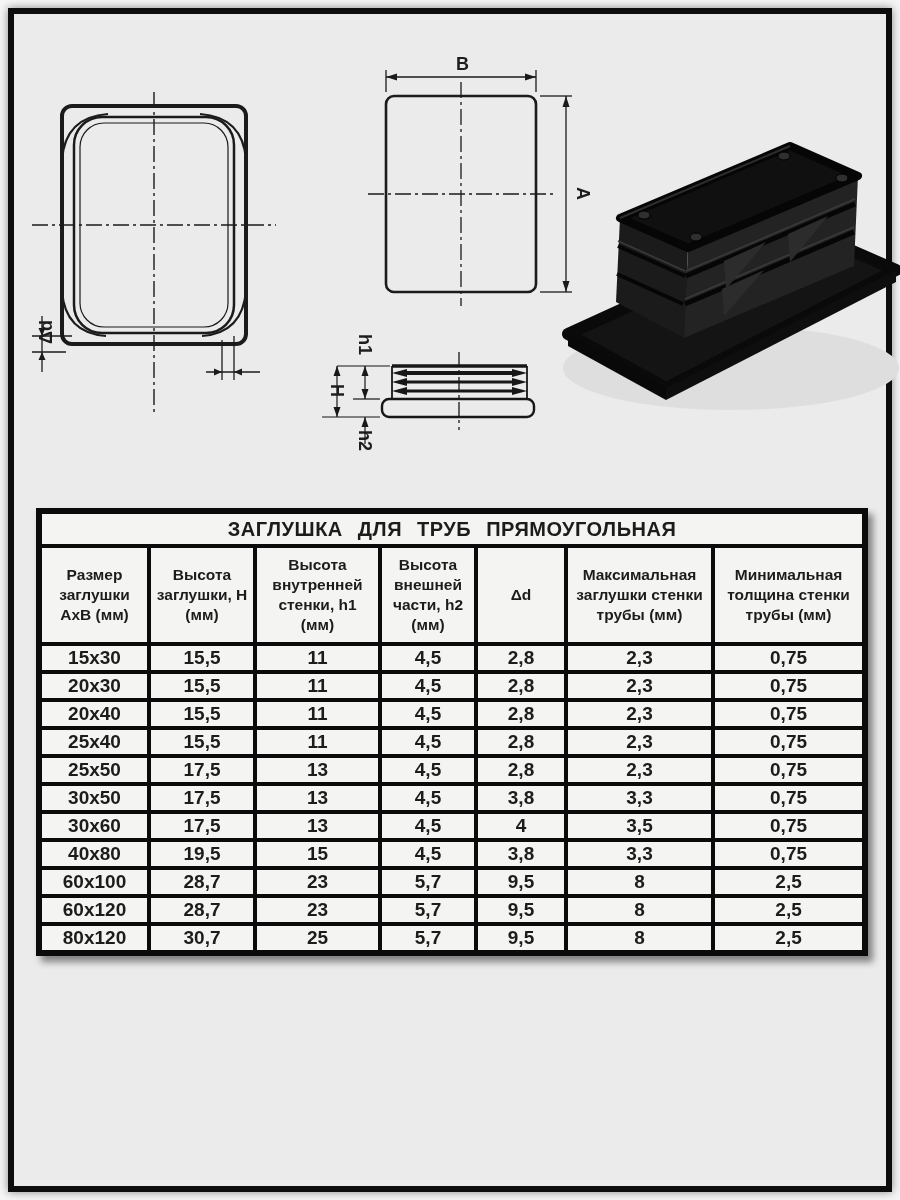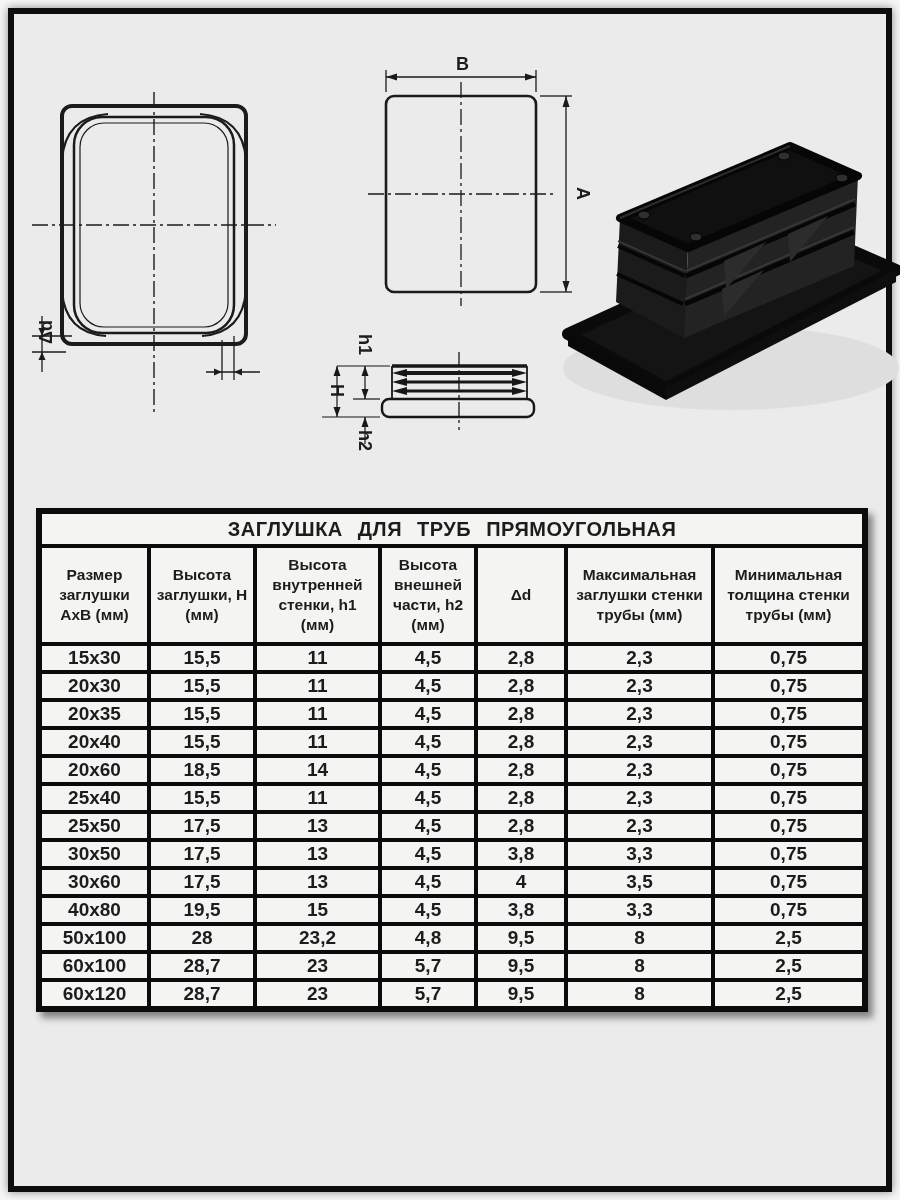--- a/index.html
+++ b/index.html
@@ -223,47 +223,29 @@
         <tr>
           <td>20x30</td>
           <td>15,5</td>
           <td>11</td>
           <td>4,5</td>
           <td>2,8</td>
           <td>2,3</td>
           <td>0,75</td>
         </tr>
         <tr>
-          <td>20x35</td>
-          <td>15,5</td>
-          <td>11</td>
-          <td>4,5</td>
-          <td>2,8</td>
-          <td>2,3</td>
-          <td>0,75</td>
-        </tr>
-        <tr>
           <td>20x40</td>
           <td>15,5</td>
           <td>11</td>
           <td>4,5</td>
           <td>2,8</td>
           <td>2,3</td>
           <td>0,75</td>
         </tr>
         <tr>
-          <td>20x60</td>
-          <td>18,5</td>
-          <td>14</td>
-          <td>4,5</td>
-          <td>2,8</td>
-          <td>2,3</td>
-          <td>0,75</td>
-        </tr>
-        <tr>
           <td>25x40</td>
           <td>15,5</td>
           <td>11</td>
           <td>4,5</td>
           <td>2,8</td>
           <td>2,3</td>
           <td>0,75</td>
         </tr>
         <tr>
           <td>25x50</td>
@@ -293,44 +275,44 @@
           <td>0,75</td>
         </tr>
         <tr>
           <td>40x80</td>
           <td>19,5</td>
           <td>15</td>
           <td>4,5</td>
           <td>3,8</td>
           <td>3,3</td>
           <td>0,75</td>
-        </tr>
-        <tr>
-          <td>50x100</td>
-          <td>28</td>
-          <td>23,2</td>
-          <td>4,8</td>
-          <td>9,5</td>
-          <td>8</td>
-          <td>2,5</td>
         </tr>
         <tr>
           <td>60x100</td>
           <td>28,7</td>
           <td>23</td>
           <td>5,7</td>
           <td>9,5</td>
           <td>8</td>
           <td>2,5</td>
         </tr>
         <tr>
           <td>60x120</td>
           <td>28,7</td>
           <td>23</td>
           <td>5,7</td>
           <td>9,5</td>
           <td>8</td>
           <td>2,5</td>
         </tr>
+        <tr>
+          <td>80x120</td>
+          <td>30,7</td>
+          <td>25</td>
+          <td>5,7</td>
+          <td>9,5</td>
+          <td>8</td>
+          <td>2,5</td>
+        </tr>
       </tbody>
   </table>
 
 </div>
 
 </body></html>

